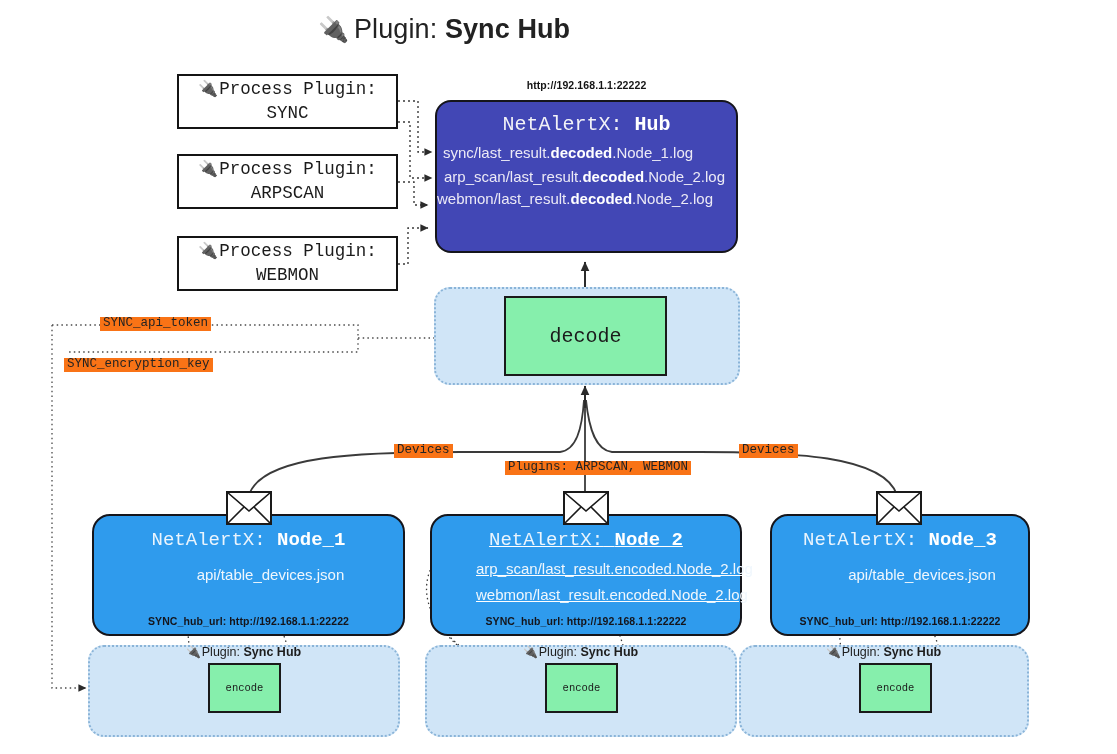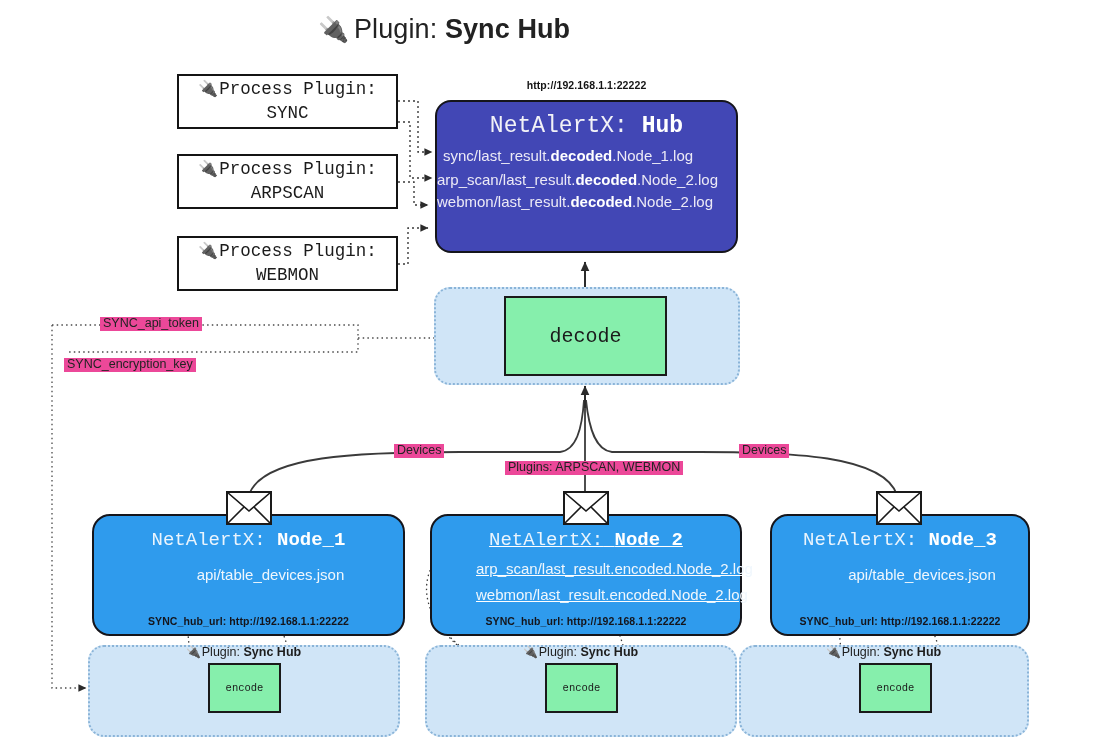--- a/index.html
+++ b/index.html
@@ -25,21 +25,21 @@
   .pbox .l1{white-space:nowrap;}
   .pbox .l2{white-space:nowrap;}
   .pbox .plug{font-family:"DejaVu Sans",sans-serif;font-size:16px;margin-right:1px;}
 
   
   .hub{background:#4247b5;border:2.5px solid #15151b;border-radius:16px;z-index:3;
        color:#ffffff;}
   .hub-url{left:0;width:100%;text-align:center;font-size:10.5px;color:#141414;
            font-weight:bold;letter-spacing:.1px;}
   .hub-title{text-align:center;font-family:"Liberation Mono","DejaVu Sans Mono",monospace;
-             font-size:23px;color:#f2f2f7;margin-top:11px;letter-spacing:0px;}
+             font-size:20px;color:#f2f2f7;margin-top:11px;letter-spacing:0px;}
   .hub-title .b{font-weight:bold;color:#ffffff;}
   .hub-line{font-size:15px;color:#eceaf6;line-height:1.0;margin-top:9px;
             text-align:left;padding-left:6px;white-space:nowrap;}
   .hub-line b{font-weight:bold;color:#ffffff;}
 
   
   .pale{background:#d0e5f7;border:2px dotted #8ab4d8;border-radius:16px;z-index:2;}
 
   
   .wbox{background:#86efac;border:2px solid #1a1a1a;z-index:3;display:flex;
@@ -53,22 +53,22 @@
         color:#ffffff;text-align:center;}
   .node-title{font-family:"Liberation Mono","DejaVu Sans Mono",monospace;
               font-size:19px;color:#eaf4fd;margin-top:13px;}
   .node-title .b{font-weight:bold;color:#ffffff;margin-top:21px;}
   .node-line{font-size:15px;color:#f0f7fd;margin-top:15px;white-space:nowrap;padding-left:44px;}
   .node-line.tight{margin-top:9px;}
   .node-foot{position:absolute;left:0;bottom:7px;width:100%;text-align:center;
              font-size:10.5px;color:#15151b;font-weight:600;letter-spacing:.1px;}
 
   
-  .elabel{background:#ec4899;font-size:12.5px;color:#232323;z-index:6;
-          white-space:nowrap;text-align:center;padding:0 3px;line-height:1.1;}
+  .elabel{background:#f97316;font-size:12.5px;color:#232323;z-index:6;
+          white-space:nowrap;text-align:center;padding:0 3px;line-height:1.1;font-family:Liberation Mono, monospace;}
 
   
   .pcap{z-index:6;font-size:12.5px;color:#1d1d1d;white-space:nowrap;text-align:center;}
   .pcap .b{font-weight:bold;}
   .pcap .plug{font-family:"DejaVu Sans",sans-serif;font-size:12px;}
 </style>
 </head>
 <body>
 
 <div id="stage">
@@ -139,21 +139,21 @@
     <div class="l2">WEBMON</div>
   </div>
 
   <div class="abs hub-url" style="top:79px;left:435px;width:303px;">http://192.168.1.1:22222</div>
 
   <div class="abs hub" style="left:435px;top:100px;width:303px;height:153px;">
     <div class="hub-title">
       <span>NetAlertX:</span> <span class="b">Hub</span>
     </div>
     <div class="hub-line"><span>sync/last_result.</span><b>decoded</b><span>.Node_1.log</span></div>
-    <div class="hub-line" style="padding-left:0;"><span>arp_scan/last_result.</span><b>decoded</b><span>.Node_2.log</span></div>
+    <div class="hub-line" style="padding-left:7px;"><span>arp_scan/last_result.</span><b>decoded</b><span>.Node_2.log</span></div>
     <div class="hub-line" style="padding-left:0;margin-top:7px;"><span>webmon/last_result.</span><b>decoded</b><span>.Node_2.log</span></div>
   </div>
 
   <div class="abs pale" style="left:434px;top:287px;width:306px;height:98px;"></div>
   <div class="abs wbox decode" style="left:504px;top:296px;width:163px;height:80px;">decode</div>
 
   <div class="abs elabel" style="left:100px;top:317px;">SYNC_api_token</div>
   <div class="abs elabel" style="left:64px;top:358px;">SYNC_encryption_key</div>
 
   <div class="abs elabel" style="left:394px;top:444px;">Devices</div>

